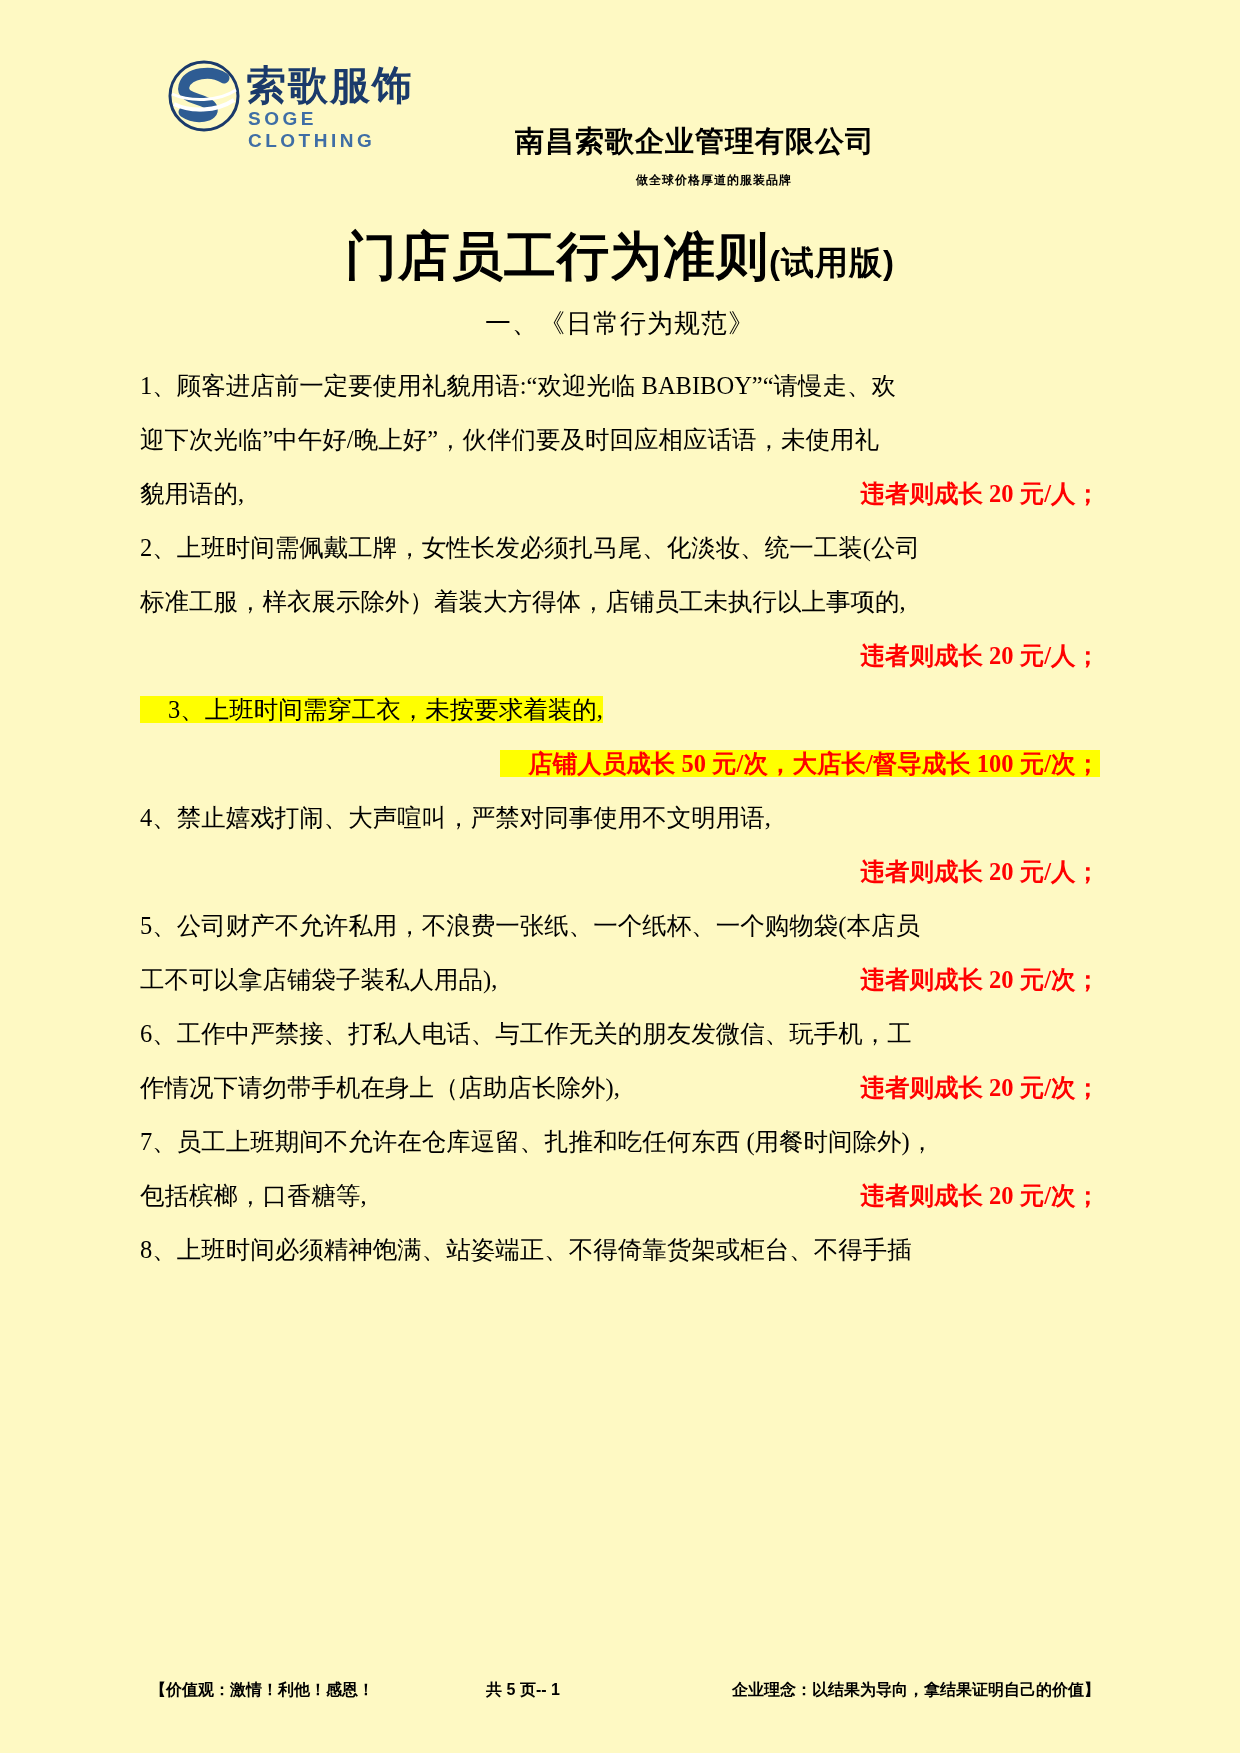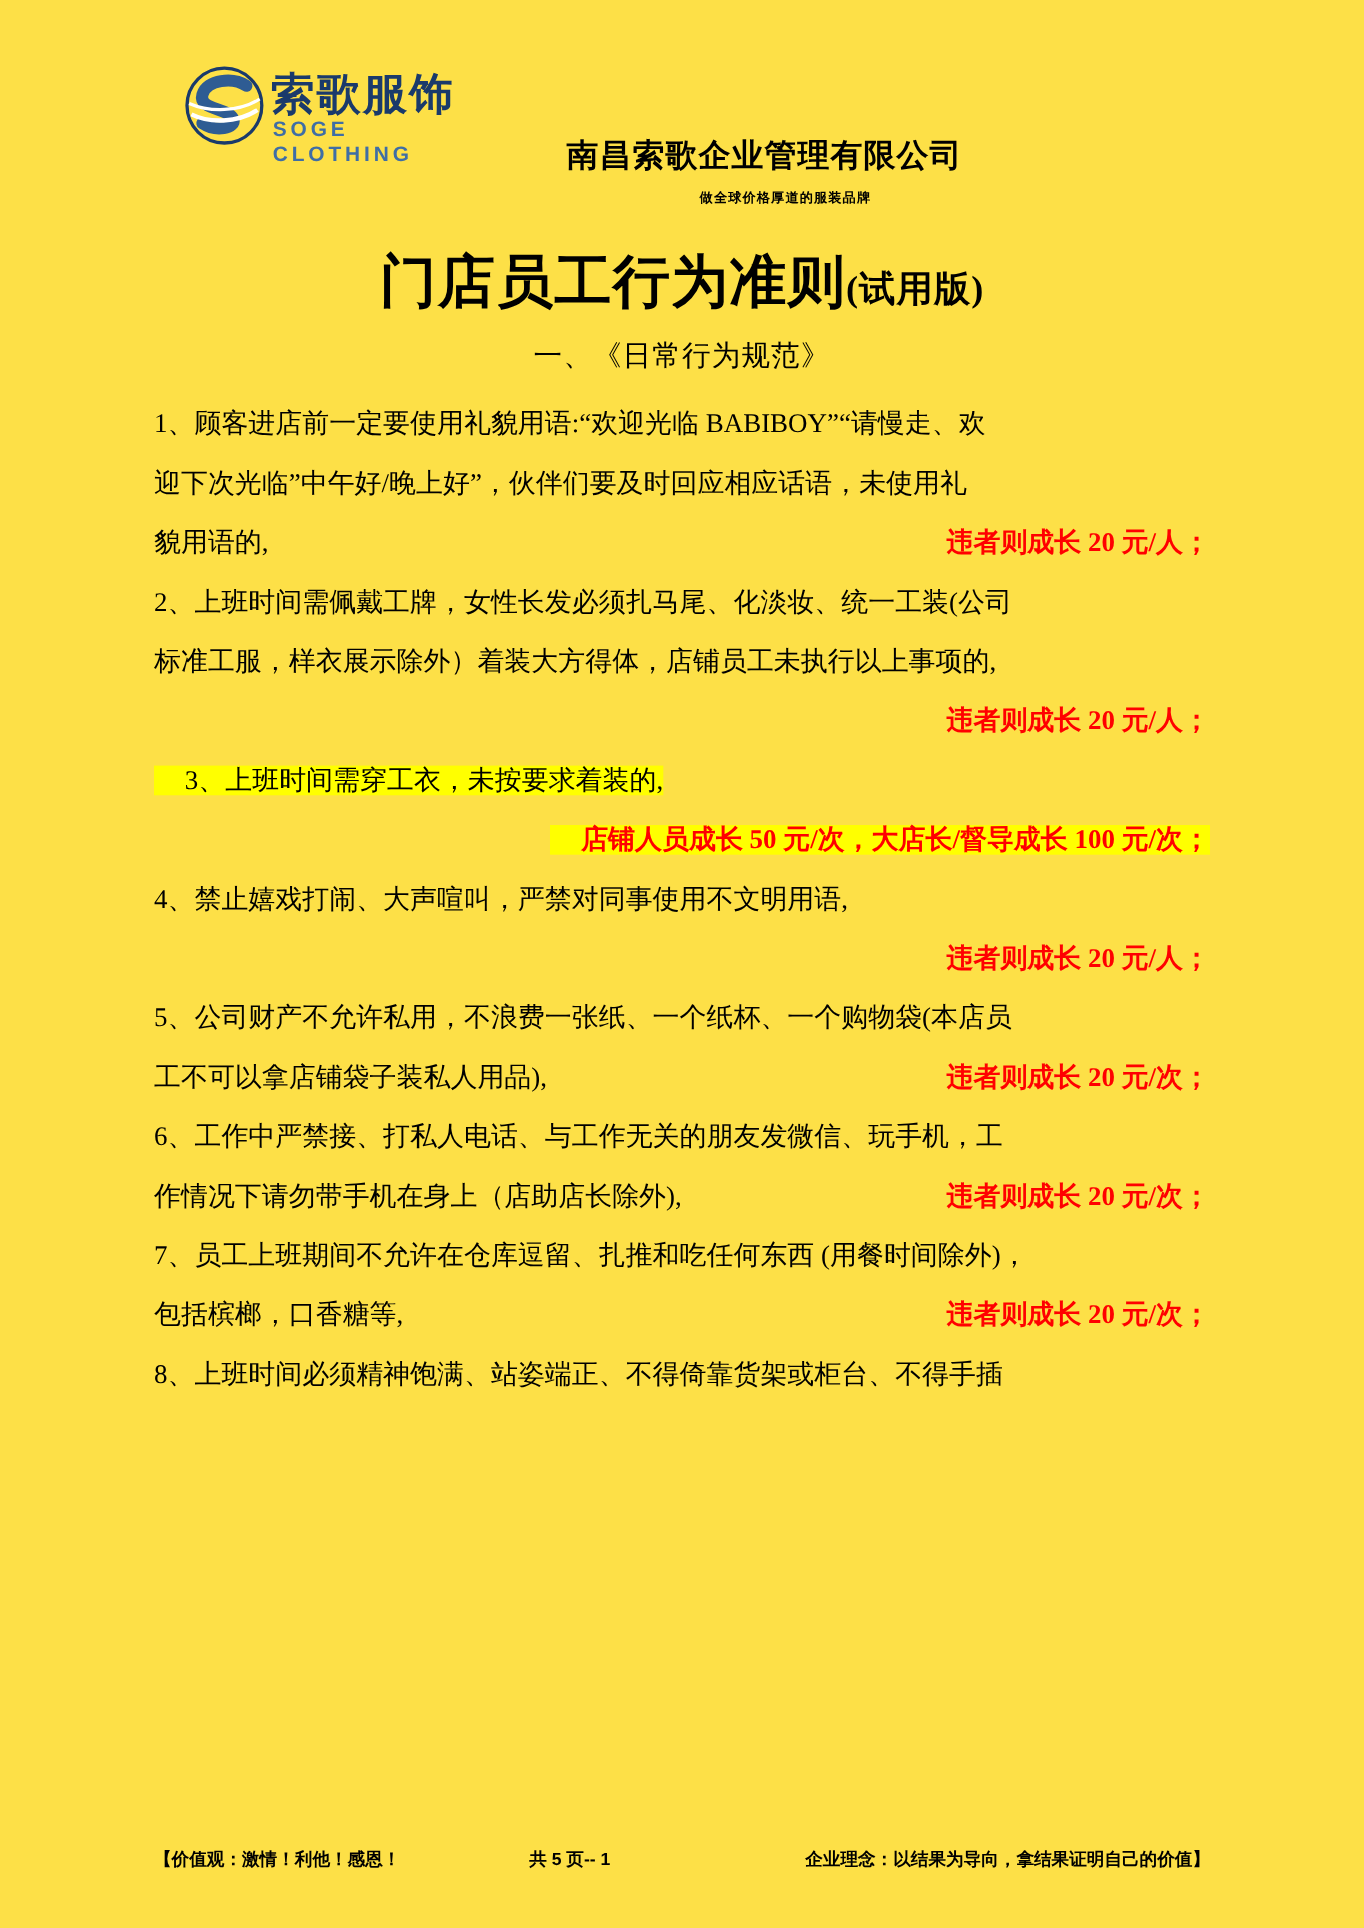--- a/index.html
+++ b/index.html
@@ -4,21 +4,21 @@
 <style>
   html, body {
     margin: 0;
     padding: 0;
     background: #ffffff;
   }
   .page {
     position: relative;
     width: 1240px;
     height: 1753px;
-    background: #fde047;
+    background: #fef9c3;
     font-family: "Liberation Serif", "DejaVu Serif", serif;
     color: #000000;
     overflow: hidden;
     box-sizing: border-box;
   }
 
   
   .header {
     position: relative;
     height: 180px;
@@ -75,21 +75,21 @@
     font-weight: bold;
     font-size: 12px;
     letter-spacing: 1px;
     color: #000;
   }
 
   
   .doc-title {
     text-align: center;
     margin-top: 42px;
-    font-family: Liberation Serif, serif;
+    font-family: Liberation Sans, sans-serif;
     font-weight: bold;
     font-size: 52px;
     letter-spacing: 1px;
     white-space: nowrap;
   }
   .doc-title .sub {
     font-size: 33px;
     font-weight: bold;
   }
   .section-title {
@@ -136,21 +136,21 @@
     padding-left: 28px;
     -webkit-box-decoration-break: clone;
   }
   .hl-row {
     text-align: right;
   }
 
   
   .footer {
     position: absolute;
-    left: 140px;
+    left: 150px;
     right: 140px;
     bottom: 52px;
     font-family: "Liberation Sans", sans-serif;
     font-weight: bold;
     font-size: 16px;
     display: flex;
     justify-content: space-between;
     align-items: center;
   }
   .footer .mid { margin-left: -60px; }

